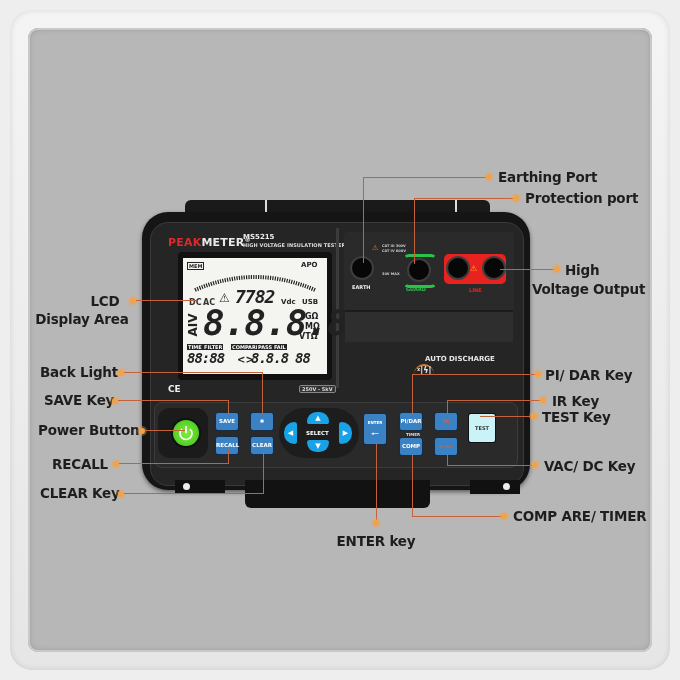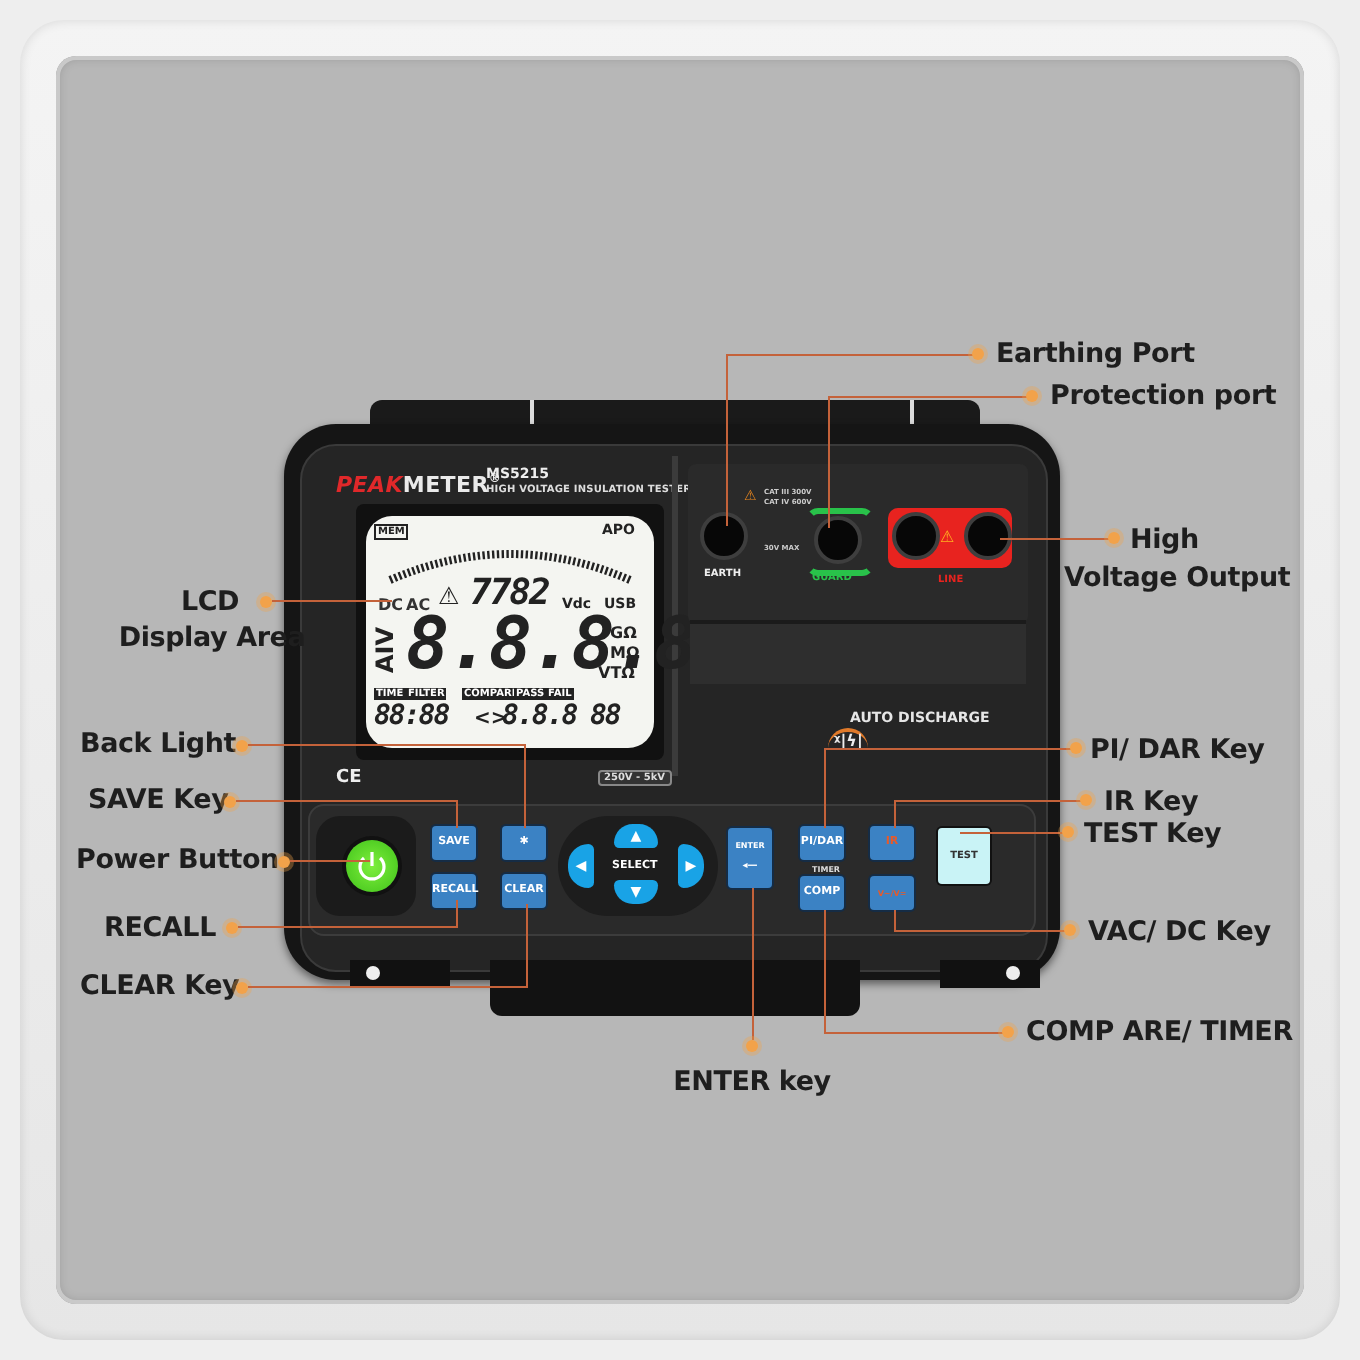--- a/index.html
+++ b/index.html
@@ -12,27 +12,27 @@
   .ln{position:absolute;background:#c4623a;}
   
   .handle{position:absolute;left:185px;top:200px;width:305px;height:22px;background:#1a1a1a;border-radius:6px 6px 0 0;}
   .handle .notch{position:absolute;top:0;width:2px;height:12px;background:#ddd;}
   .case{position:absolute;left:142px;top:212px;width:388px;height:278px;background:#151515;border-radius:26px;box-shadow:0 2px 4px rgba(0,0,0,.5);}
   .panel{position:absolute;left:150px;top:222px;width:372px;height:262px;background:#252525;border-radius:18px;border:1px solid #3a3a3a;}
   .foot{position:absolute;top:480px;width:50px;height:14px;background:#111;}
   .foot .hole{position:absolute;top:3px;width:7px;height:7px;border-radius:50%;background:#eee;}
   .bottombar{position:absolute;left:245px;top:480px;width:185px;height:28px;background:#121212;border-radius:0 0 6px 6px;}
   .brand{position:absolute;left:168px;top:236px;font-size:11px;font-weight:bold;letter-spacing:.2px;}
-  .brand .pk{color:#e0282a;font-style:italic;}
+  .brand .pk{color:#e0282a;}
   .brand .mt{color:#eaeaea;margin-top:48px;}
   .model{position:absolute;left:243px;top:233px;color:#eee;font-size:7px;font-weight:bold;}
   .sub{position:absolute;left:243px;top:242px;color:#ddd;font-size:5px;font-weight:bold;letter-spacing:.1px;}
   .divider{position:absolute;left:336px;top:228px;width:3px;height:160px;background:#3b3b3b;}
   .lcdframe{position:absolute;left:178px;top:252px;width:154px;height:128px;background:#111;border-radius:4px;}
-  .lcd{position:absolute;left:183px;top:258px;width:144px;height:116px;background:#f4f5f1;border-radius:13px;}
+  .lcd{position:absolute;left:183px;top:258px;width:144px;height:116px;background:#f4f5f1;}
   .lcd *{color:#222;}
   .lcd .sm{position:absolute;font-size:5px;font-weight:bold;}
   .lcd .seg{position:absolute;font-family:"DejaVu Sans Mono",monospace;font-weight:bold;font-style:italic;letter-spacing:-1px;}
   .arc{position:absolute;left:8px;top:12px;width:128px;height:22px;}
   .ce{position:absolute;left:168px;top:384px;color:#eee;font-size:9px;font-weight:bold;}
   .range{position:absolute;left:299px;top:385px;color:#ddd;font-size:5px;font-weight:bold;border:1px solid #888;border-radius:2px;padding:0 2px;background:#333;}
   .portpanel{position:absolute;left:344px;top:232px;width:170px;height:80px;background:#2a2a2a;border-radius:4px;}
   .portbox{position:absolute;left:345px;top:310px;width:168px;height:30px;background:#2e2e2e;border-top:2px solid #1b1b1b;}
   .jack{position:absolute;width:20px;height:20px;border-radius:50%;background:#070707;border:2px solid #3e3e3e;}
   .ptext{position:absolute;font-size:5px;font-weight:bold;}
@@ -164,21 +164,21 @@
 <div class="ln" style="left:414px;top:198px;width:100px;height:1px"></div>
 <div class="dot" style="left:513px;top:195px"></div>
 <div class="lbl" style="left:525px;top:189px">Protection port</div>
 
 <div class="ln" style="left:500px;top:269px;width:56px;height:1px"></div>
 <div class="dot" style="left:554px;top:266px"></div>
 <div class="lbl" style="left:565px;top:261px">High</div>
 <div class="lbl" style="left:532px;top:280px">Voltage Output</div>
 
 <div class="lbl c" style="left:60px;top:292px;width:90px">LCD</div>
-<div class="lbl c" style="left:56px;top:310px;width:100px">Display Area</div>
+<div class="lbl c" style="left:32px;top:310px;width:100px">Display Area</div>
 <div class="dot" style="left:130px;top:298px"></div>
 <div class="ln" style="left:136px;top:300px;width:60px;height:1px"></div>
 
 <div class="lbl" style="left:40px;top:363px">Back Light</div>
 <div class="dot" style="left:118px;top:370px"></div>
 <div class="ln" style="left:124px;top:372px;width:138px;height:1px"></div>
 <div class="ln" style="left:262px;top:372px;width:1px;height:42px"></div>
 
 <div class="lbl" style="left:44px;top:391px">SAVE Key</div>
 <div class="dot" style="left:112px;top:398px"></div>

